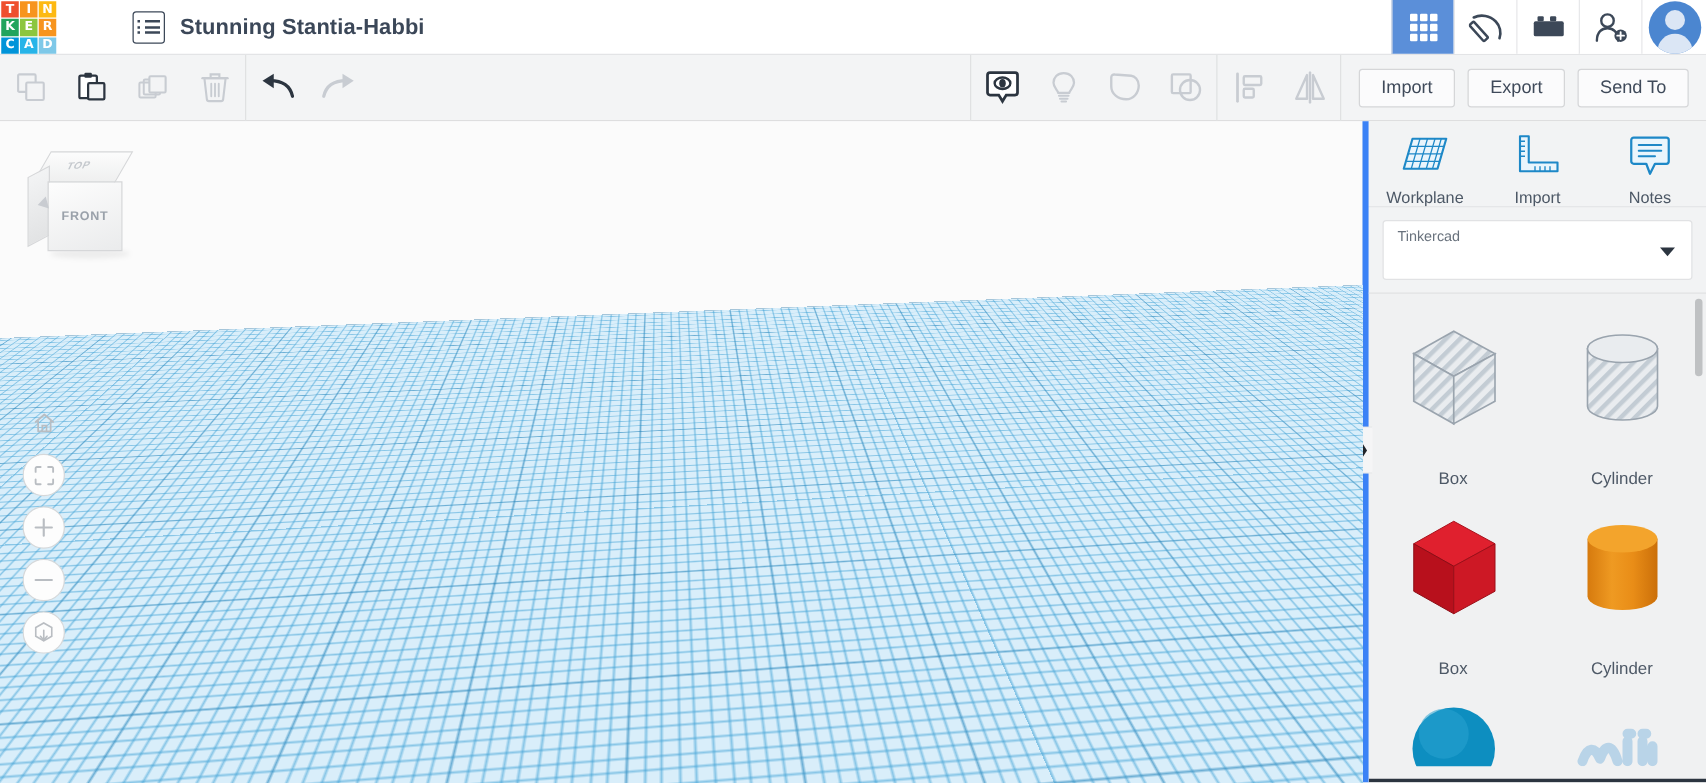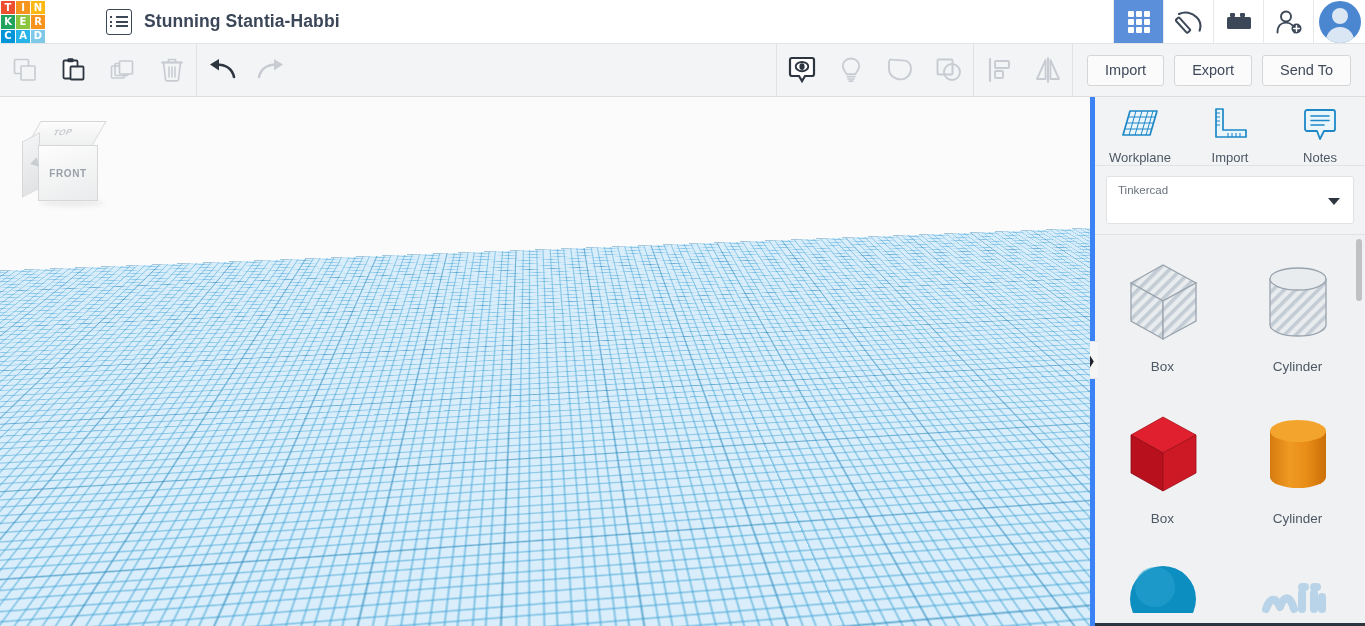--- a/index.html
+++ b/index.html
@@ -249,21 +249,21 @@
   .dd-small { font-size: 11.5px; color: #69727d; margin-bottom: 18px; }
   .dd-big { font-size: 17px; color: #3d4956; }
   .dd-caret {
     position: absolute; right: 13px; top: 50%; margin-top: -2px;
     width:0;height:0;border-left:6px solid transparent;border-right:6px solid transparent;border-top:7px solid #2c3540;
   }
   .rp-scrollarea { flex: 1 1 auto; position: relative; overflow: hidden; background:#f0f1f2; border-top:1px solid #e1e2e4;}
   .shapes { display: grid; grid-template-columns: 1fr 1fr; padding: 14px 0 0; }
   .shape-cell { display: flex; flex-direction: column; align-items: center; cursor: pointer; height: 152px; justify-content: flex-start; }
   .shape-art { height: 108px; display: flex; align-items: center; justify-content: center; }
-  .shape-lbl { font-size: 13.5px; color: #4d5866; margin-top: 2px; }
+  .shape-lbl { font-size: 13.5px; color: #4d5866; margin-top: 18px; }
   .sb-track { position: absolute; right: 3px; top: 4px; width: 6px; height: 521px; }
   .sb-thumb { position: absolute; right: 3px; top: 4px; width: 6px; height: 62px; background: #bfc1c3; border-radius: 3px; cursor: pointer; }
   .rp-bottomline { position:absolute; left:0; right:0; bottom:0; height:3px; background:#2c3540; }
   .page-bottom-line { position:absolute; left:0; bottom:0; width:1090px; height:3px; background:#2c3540; z-index: 7;}
   .page-bottom-scroll { position:absolute; left:185px; bottom:0; width:240px; height:3px; background:#8b9199; z-index:8;}
 </style>
 </head>
 <body>
 
 <div class="app">

